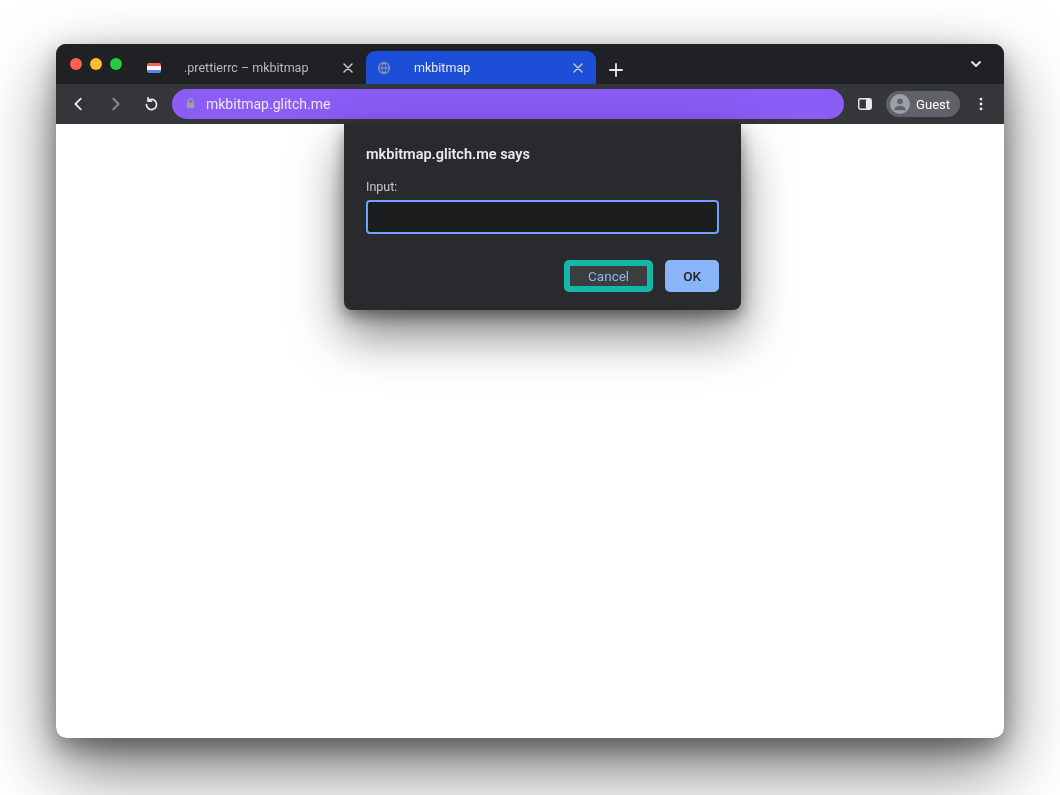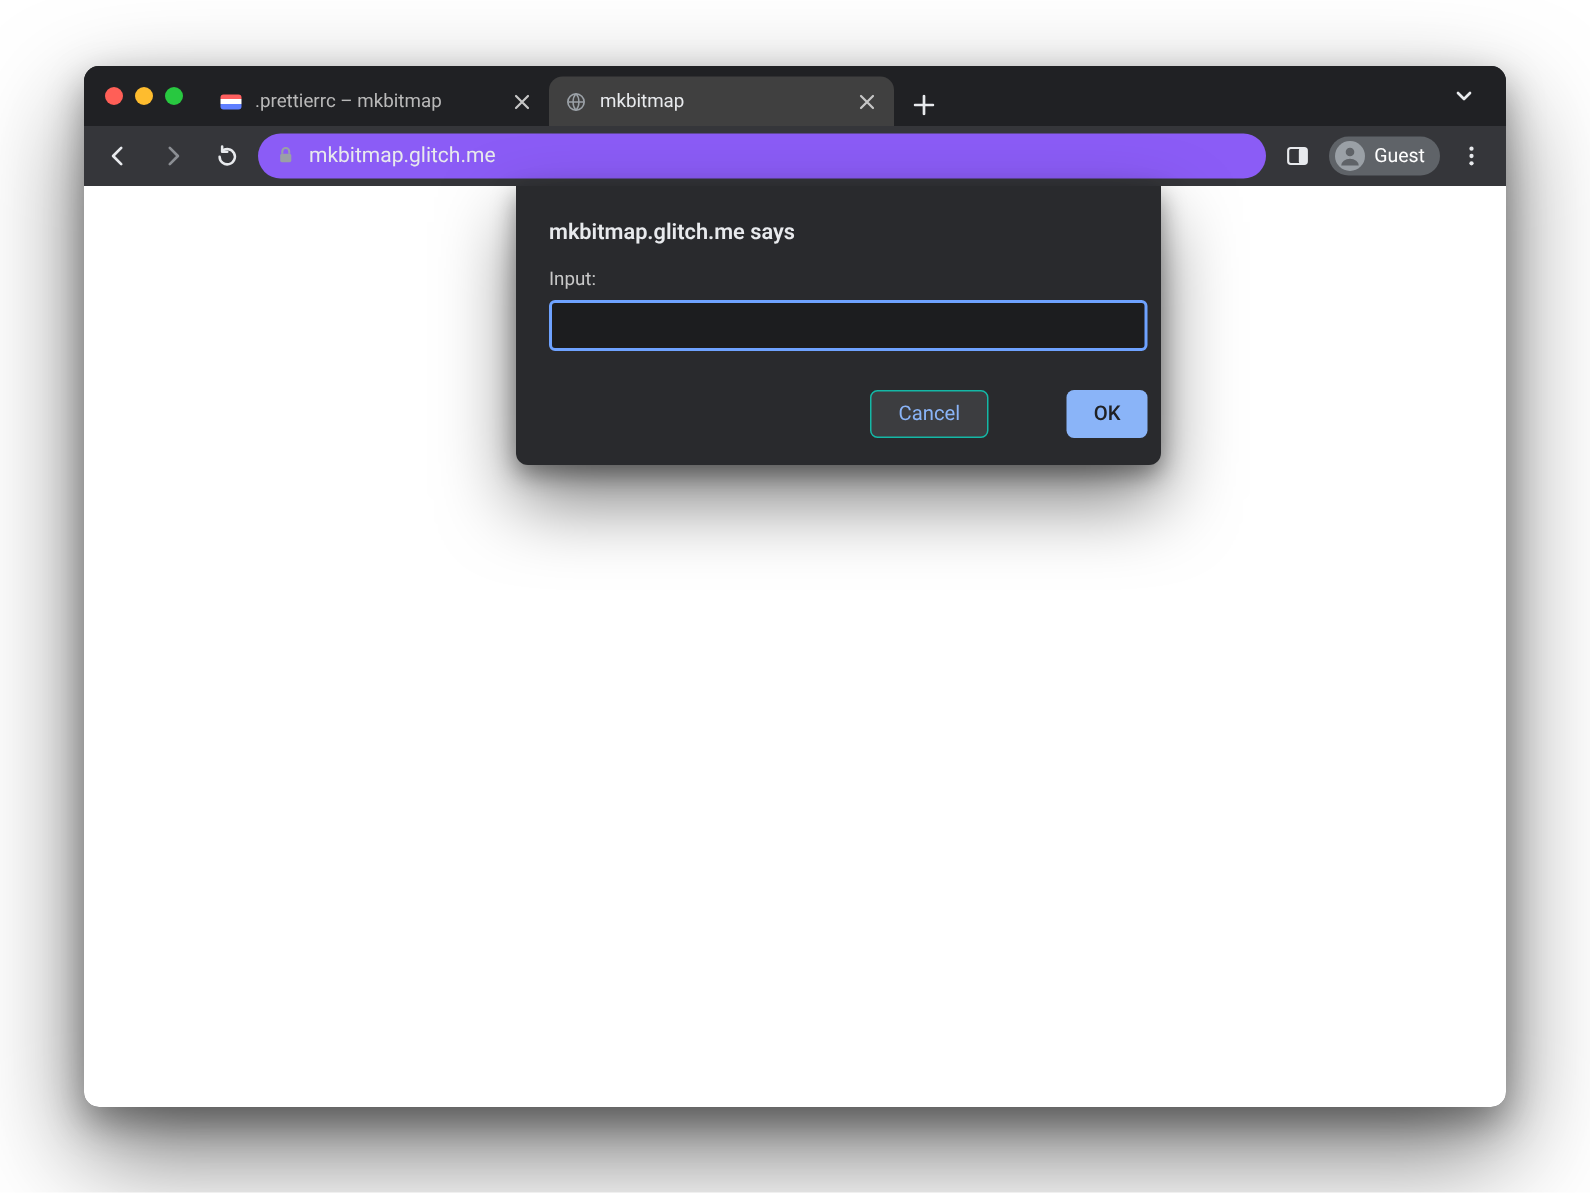--- a/index.html
+++ b/index.html
@@ -12,27 +12,27 @@
   }
   
   .titlebar { height: 40px; background: #202124; display: flex; align-items: center; padding: 0 8px; }
   .traffic { display: flex; gap: 8px; margin-left: 6px; margin-right: 14px; }
   .dot { width: 12px; height: 12px; border-radius: 50%; }
   .dot.close { background: #ff5f57; }
   .dot.min { background: #febc2e; }
   .dot.max { background: #28c840; }
   .tabs { display: flex; align-items: flex-end; height: 40px; flex: 0 0 auto; }
   .tab {
-    display: flex; align-items: center; gap: 8px;
+    display: flex; align-items: center; gap: 22px;
     height: 33px; padding: 0 10px 0 10px; min-width: 230px; max-width: 230px;
     border-radius: 9px 9px 0 0; color: #cfcfcf; font-size: 12.5px;
     position: relative;
   }
   .tab.inactive { background: transparent; color: #b9b9b9; }
-  .tab.active { background: #404040; color: #e8eaed; justify-content: flex-end; }
+  .tab.active { background: #1d4ed8; color: #e8eaed; justify-content: flex-end; }
   .tab .favicon { width: 16px; height: 16px; display:flex; align-items:center; justify-content:center; }
   .tab .title { flex: 1; white-space: nowrap; overflow: hidden; text-overflow: ellipsis; }
   .tab .close-x { width: 16px; height: 16px; color: #c6c6c6; display:flex; align-items:center; justify-content:center; border-radius:50%; }
   .tab .close-x svg { width: 10px; height: 10px; }
   .newtab { width: 28px; height: 28px; margin-left: 6px; border-radius: 50%; display:flex; align-items:center; justify-content:center; color:#e8eaed; }
   .newtab svg { width: 14px; height: 14px; }
   .title-right { margin-left: auto; display:flex; align-items:center; padding-right:6px; }
   .chev { width:28px; height:28px; display:flex; align-items:center; justify-content:center; color:#e8eaed; }
   
   .toolbar { height: 40px; background: #35363a; display:flex; align-items:center; padding: 0 8px; gap: 6px; }
@@ -41,35 +41,35 @@
   .omnibox { flex:1; height: 30px; background:#8b5cf6; border-radius: 15px; display:flex; align-items:center; padding: 0 12px; gap:8px; color:#e8eaed; font-size:14px; }
   .omnibox .lock { width:14px; height:14px; color:#9aa0a6; display:flex; }
   .right-cluster { display:flex; align-items:center; gap:6px; }
   .guest-chip { display:flex; align-items:center; gap:6px; background:#5f6368; color:#fff; border-radius:14px; height:26px; padding:0 10px 0 4px; font-size:13px; }
   .guest-chip .avatar { width:20px; height:20px; border-radius:50%; background:#9aa0a6; display:flex; align-items:center; justify-content:center; }
   .panel-icon { color:#e8eaed; width:30px; height:30px; display:flex; align-items:center; justify-content:center; }
   
   .content { position:absolute; top:80px; left:0; right:0; bottom:0; background:#ffffff; }
   
   .dialog {
-    position:absolute; left:288px; top:80px; width:430px;
+    position:absolute; left:288px; top:80px; width:397px;
     background:#292a2d; color:#e8eaed; border-radius: 0 0 8px 8px;
     box-shadow: 0 24px 50px rgba(0,0,0,0.5), 0 6px 16px rgba(0,0,0,0.4);
-    padding: 22px 9px 18px 22px;
+    padding: 22px 22px 18px 22px;
   }
   .dialog .origin { font-size:14.5px; color:#e8eaed; font-weight:600; margin-bottom:14px; }
   .dialog .label { font-size:12.5px; color:#c8c8c8; margin-bottom:6px;margin-top:16px; }
   .dialog input[type=text] {
     width:100%; height:34px; background:#1c1d1f; border:2px solid #6ea2ff; border-radius:4px;
     color:#e8eaed; font-size:14px; padding:0 8px; outline:none;
   }
   .dialog .btn-row { display:flex; justify-content:flex-end; gap:12px; margin-top:26px; }
   .dialog .btn { height:32px; padding:0 18px; border-radius:5px; font-size:13.5px; display:flex; align-items:center; justify-content:center; cursor:pointer; }
-  .dialog .btn.cancel { background:#3c3d40; color:#8ab4f8; border:1px solid #14b8a6; }
-  .dialog .btn.ok { background:#8ab4f8; color:#202124; font-weight:500;margin-left:40px; }
+  .dialog .btn.cancel { background:#3c3d40; color:#8ab4f8; border:6px solid #14b8a6; }
+  .dialog .btn.ok { background:#8ab4f8; color:#202124; font-weight:500; }
   
   .fav-glitch {
     width:14px; height:10px; border-radius:2px;
     background: linear-gradient(#ff5f5f 0 33%, #ffffff 33% 66%, #5f7fff 66% 100%);
   }
   svg { display:block; }
 </style>
 </head>
 <body>
 

